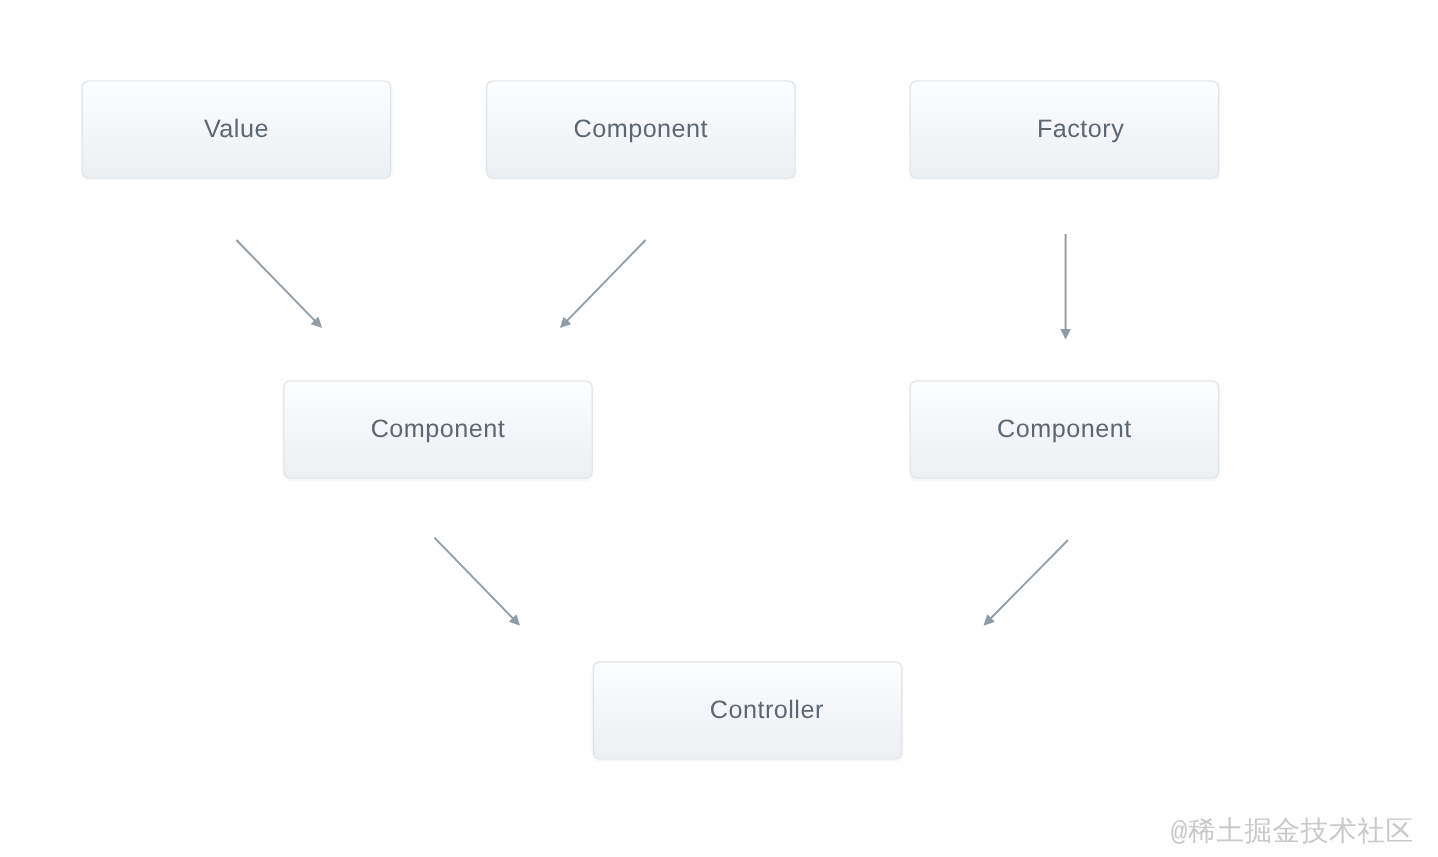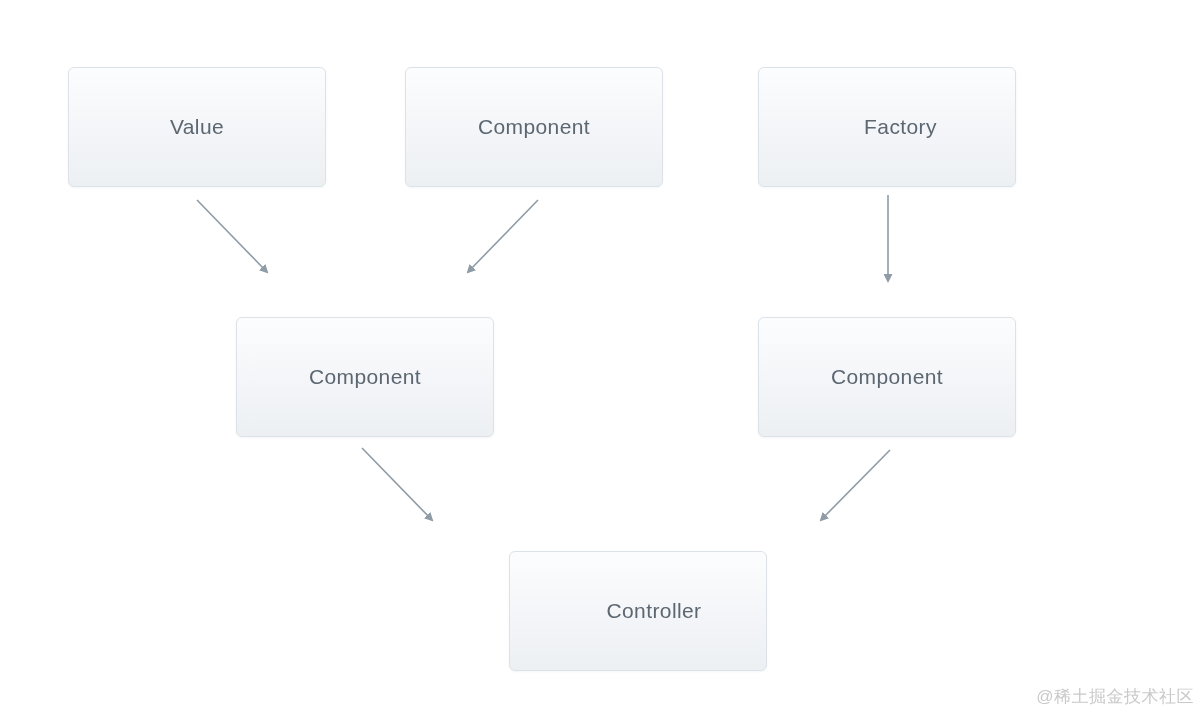--- a/index.html
+++ b/index.html
@@ -19,50 +19,51 @@
     position: absolute;
     left: 0;
     top: 0;
     width: 1198px;
     height: 714px;
     pointer-events: none;
   }
   .node {
     position: absolute;
     width: 258px;
-    height: 120px;
+    height: 82px;
     display: flex;
     align-items: center;
     justify-content: center;
     background: linear-gradient(180deg, #fcfdfe 0%, #f3f5f8 55%, #edf0f3 100%);
     border: 1px solid #dce2e7;
     border-radius: 6px;
     box-shadow: 0 1px 2px rgba(110, 125, 140, 0.08);
     box-sizing: border-box;
   }
   .node-label {
     color: #5c6771;
     font-size: 21px;
     font-weight: 500;
     letter-spacing: 0.4px;
   }
   .node-value          { left: 68px;  top: 67px;  }
   .node-component-top  { left: 405px; top: 67px;  }
   .node-factory        { left: 758px; top: 67px; padding-left: 27px;  }
   .node-component-left { left: 236px; top: 317px; }
   .node-component-right{ left: 758px; top: 317px; }
-  .node-controller     { left: 509px; top: 551px; padding-left: 32px; }
+  .node-controller     { left: 494px; top: 551px; padding-left: 32px; }
   .watermark {
     position: absolute;
-    right: 4px;
+    right: 20px;
     bottom: 6px;
     color: #c9c9c9;
-    font-size: 17px;
+    font-size: 23px;
     letter-spacing: 0.5px;
     user-select: none;
+    font-family: Liberation Mono, monospace;
   }
 </style>
 </head>
 <body>
 
 <div class="stage">
 
   <svg class="edges-layer" viewBox="0 0 1198 714" xmlns="http://www.w3.org/2000/svg">
     <defs>
       <marker id="arrowhead" markerWidth="9" markerHeight="9" refX="7" refY="4.5" orient="auto" markerUnits="userSpaceOnUse">

